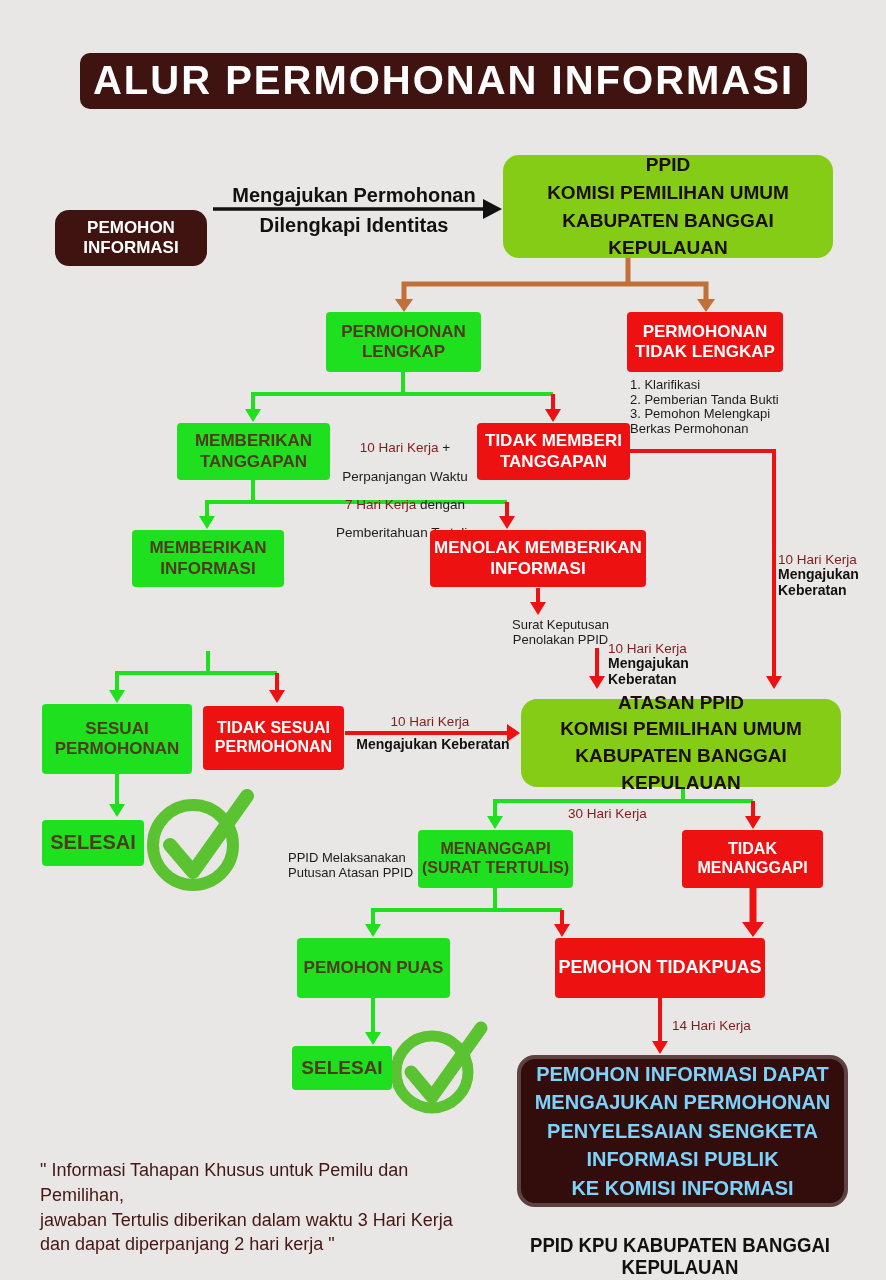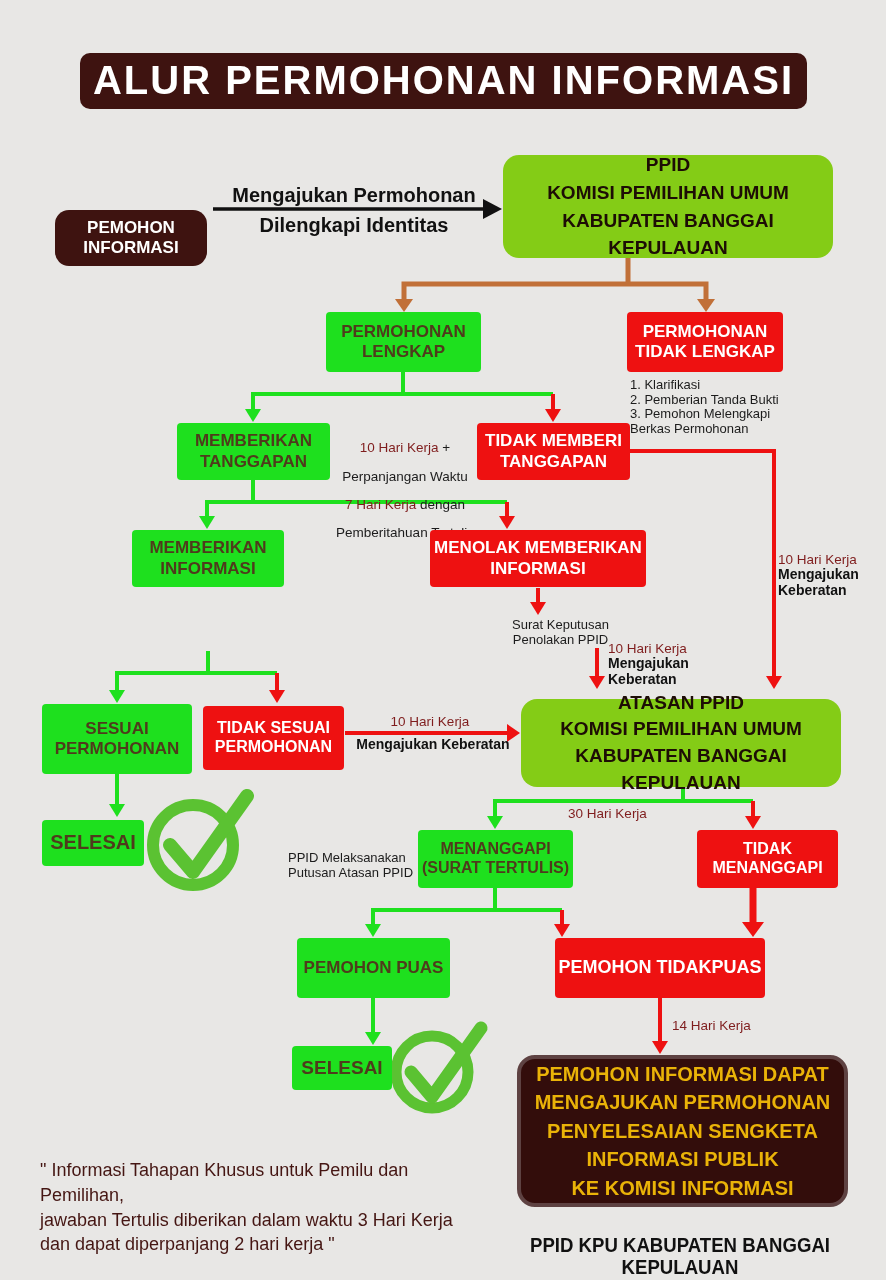--- a/index.html
+++ b/index.html
@@ -201,33 +201,33 @@
   <div class="box green" style="left:42px;top:820px;width:102px;height:46px;font-size:20px;">SELESAI</div>
 
   <div class="note" style="left:288px;top:851px;width:130px;font-size:13px;">PPID Melaksanakan
 Putusan Atasan PPID</div>
 
   <div class="note days center" style="left:560px;top:806px;width:95px;font-size:13.5px;">30 Hari Kerja</div>
 
   <div class="box green" style="left:418px;top:830px;width:155px;height:58px;font-size:16px;">MENANGGAPI
 (SURAT TERTULIS)</div>
 
-  <div class="box red" style="left:682px;top:830px;width:141px;height:58px;font-size:16px;margin-left:15px;">TIDAK
+  <div class="box red" style="left:682px;top:830px;width:141px;height:58px;font-size:16px;">TIDAK
 MENANGGAPI</div>
 
   <div class="box green" style="left:297px;top:938px;width:153px;height:60px;font-size:17px;">PEMOHON PUAS</div>
 
   <div class="box red" style="left:555px;top:938px;width:210px;height:60px;font-size:18px;">PEMOHON TIDAKPUAS</div>
 
   <div class="note days" style="left:672px;top:1018px;width:100px;font-size:13.5px;">14 Hari Kerja</div>
 
   <div class="box green" style="left:292px;top:1046px;width:100px;height:44px;font-size:19px;">SELESAI</div>
 
   <div class="box" style="left:517px;top:1055px;width:331px;height:152px;font-size:20px;line-height:1.42;
-              background:#330d0b;color:#eab308;border:4px solid #5e4242;border-radius:18px;box-sizing:border-box;">PEMOHON INFORMASI DAPAT
+              background:#330d0b;color:#7dd3fc;border:4px solid #5e4242;border-radius:18px;box-sizing:border-box;">PEMOHON INFORMASI DAPAT
 MENGAJUKAN PERMOHONAN
 PENYELESAIAN SENGKETA
 INFORMASI PUBLIK
 KE KOMISI INFORMASI</div>
 
   <div class="note" style="left:40px;top:1158px;width:430px;font-size:18px;line-height:1.38;color:#451613;">" Informasi Tahapan Khusus untuk Pemilu dan Pemilihan,
 jawaban Tertulis diberikan dalam waktu 3 Hari Kerja
 dan dapat diperpanjang 2 hari kerja "</div>
 
   <div class="note boldnote center" style="left:495px;top:1234px;width:370px;font-size:20px;transform:scaleX(0.93);transform-origin:center;">PPID KPU KABUPATEN BANGGAI KEPULAUAN</div>

